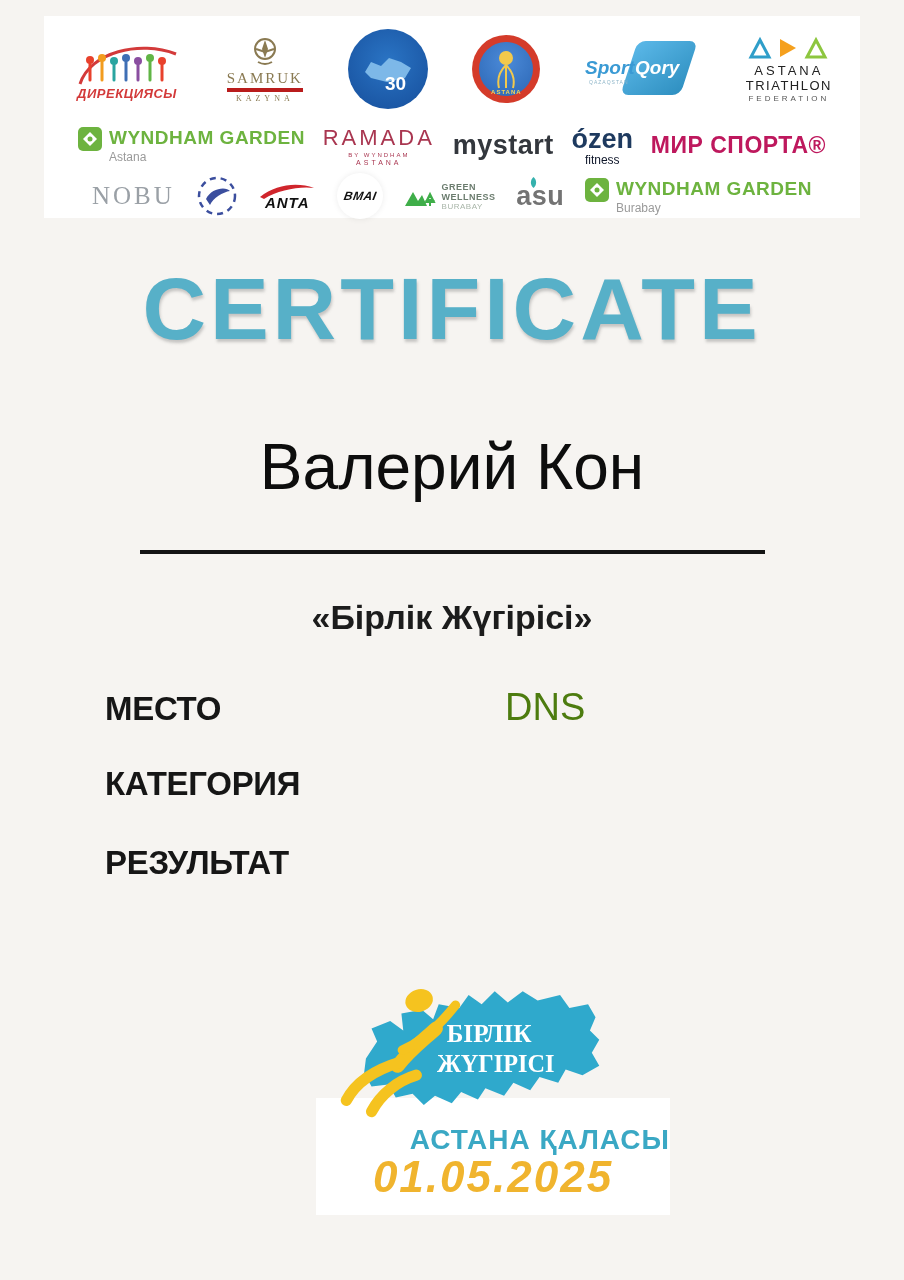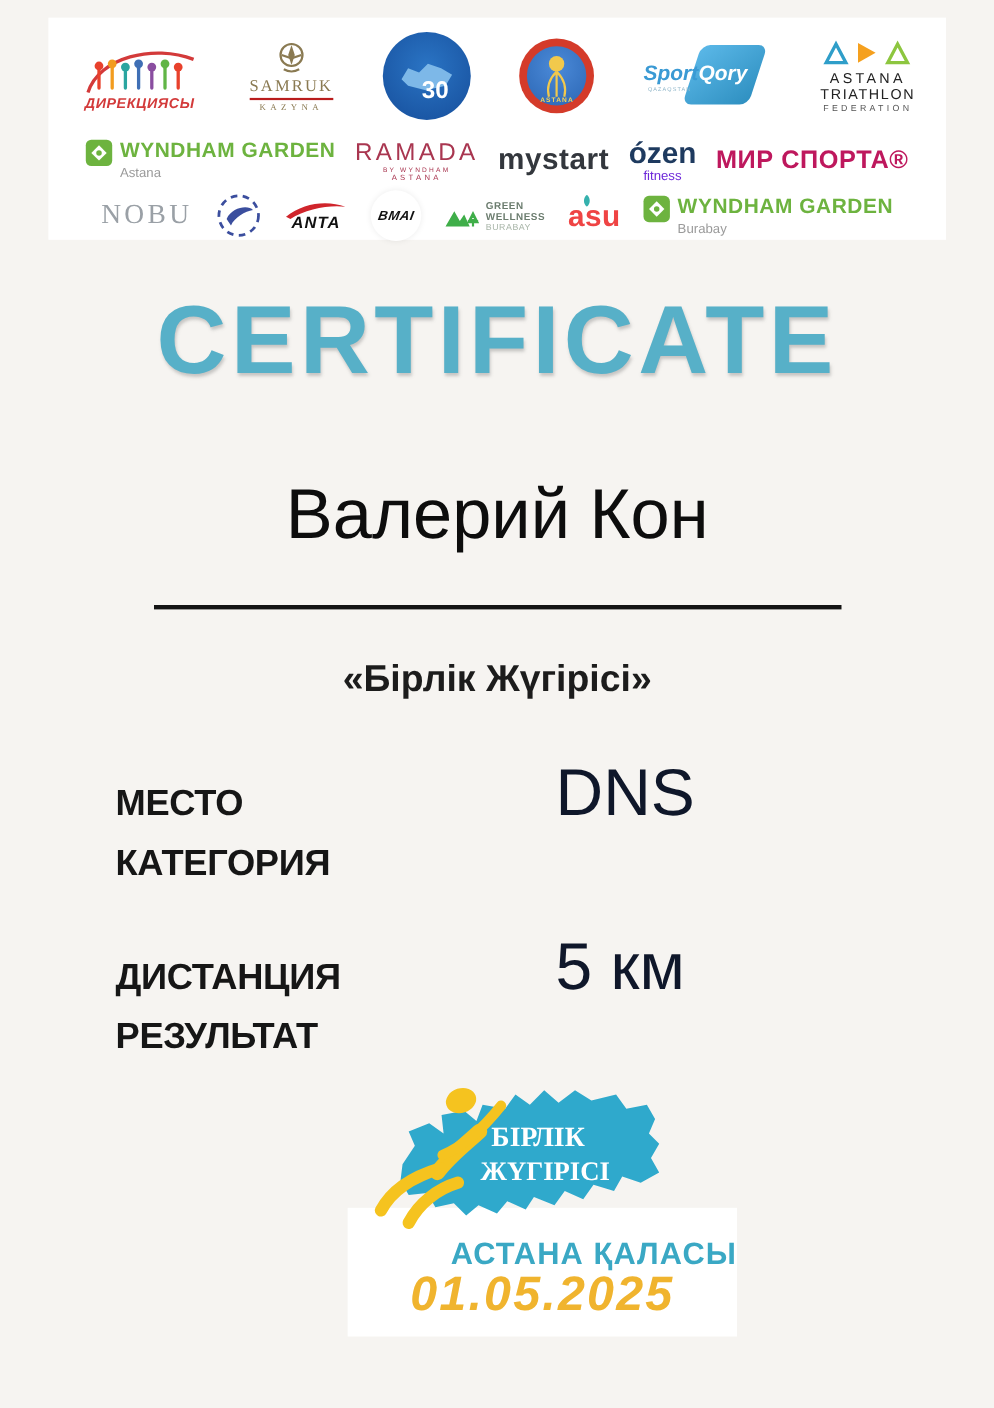--- a/index.html
+++ b/index.html
@@ -16,25 +16,25 @@
   }
   .sp-row{display:flex;align-items:center;justify-content:space-between;}
   .sp-row1{height:94px;padding:6px 28px 0 28px;}
   .sp-row2{height:58px;padding:0 34px;}
   .sp-row3{height:44px;padding:0 48px;}
   .sp-item{display:flex;flex-direction:column;align-items:center;justify-content:center;}
 
   
   .direk-text{color:#d33a3a;font-weight:700;font-style:italic;font-size:13px;letter-spacing:.5px;margin-top:-4px;}
   
-  .samruk-name{font-family:"Liberation Serif",serif;color:#8a7a52;font-size:15px;letter-spacing:2px;border-bottom:2px solid #b91c1c;padding-bottom:1px;}
+  .samruk-name{font-family:"Liberation Serif",serif;color:#8a7a52;font-size:15px;letter-spacing:2px;border-bottom:4px solid #b91c1c;padding-bottom:1px;}
   .samruk-sub{font-family:"Liberation Serif",serif;color:#8a7a52;font-size:8px;letter-spacing:4px;margin-top:2px;}
   
   .ann-wrap{width:80px;height:80px;border-radius:50%;background:radial-gradient(circle at 50% 40%,#2a74c4,#164e9b);position:relative;display:flex;align-items:center;justify-content:center;}
-  .ann-num{position:absolute;bottom:14px;left:16px;right:0;text-align:center;color:#fff;font-weight:700;font-size:22px;}
+  .ann-num{position:absolute;bottom:14px;left:16px;right:0;text-align:center;color:#fff;font-weight:700;font-size:19px;}
   
   .crest{width:68px;height:68px;border-radius:50%;background:#d43b2a;display:flex;align-items:center;justify-content:center;position:relative;}
   .crest-inner{width:54px;height:54px;border-radius:50%;background:radial-gradient(circle at 50% 35%,#4b8ad8,#2b66b4);position:relative;overflow:hidden;}
   .crest-label{position:absolute;bottom:8px;left:0;right:0;text-align:center;font-size:6px;color:#f7d458;font-weight:700;letter-spacing:1px;}
   
   .sq{position:relative;width:116px;height:60px;}
   .sq-shape{position:absolute;left:44px;top:2px;width:60px;height:54px;background:linear-gradient(135deg,#5bb8e8,#2e8fc0);transform:skewX(-18deg);border-radius:8px;}
   .sq-word1{position:absolute;left:0;top:18px;color:#3a9ad4;font-weight:700;font-style:italic;font-size:19px;}
   .sq-word2{position:absolute;left:50px;top:18px;color:#fff;font-weight:700;font-style:italic;font-size:19px;}
   .sq-sub{position:absolute;left:4px;top:40px;color:#8fb6c9;font-size:5px;letter-spacing:1px;}
@@ -48,34 +48,34 @@
   .wyn-col{display:flex;flex-direction:column;align-items:flex-start;}
   .wyn-name{color:#6db33f;font-weight:700;font-size:19px;letter-spacing:.5px;}
   .wyn-sub{color:#9a9a9a;font-size:12px;margin-top:1px;}
   
   .ram-name{color:#a93650;font-size:22px;letter-spacing:3px;font-weight:500;}
   .ram-sub{color:#a93650;font-size:6px;letter-spacing:2px;margin-top:1px;}
   .ram-sub2{color:#a93650;font-size:7px;letter-spacing:3px;margin-top:1px;}
   
   .mystart-name{color:#33373d;font-weight:700;font-size:27px;letter-spacing:.5px;}
   .ozen-name{color:#1e3a5f;font-weight:700;font-size:27px;}
-  .ozen-sub{color:#6d28d9;font-size:12px;margin-top:-2px;}
+  .ozen-sub{color:#0f172a;font-size:12px;margin-top:-2px;}
   .mir-name{color:#be185d;font-weight:700;font-size:23px;letter-spacing:.5px;}
   
   .nobu-name{font-family:"Liberation Serif",serif;color:#9aa0a6;font-size:25px;letter-spacing:3px;}
   .anta{flex-direction:column;align-items:center;}
   .anta-name{color:#111;font-weight:700;font-style:italic;font-size:15px;letter-spacing:1px;margin-top:-6px;}
   .bmai-badge{width:46px;height:46px;border-radius:50%;background:#fff;box-shadow:0 0 6px rgba(0,0,0,.08);display:flex;align-items:center;justify-content:center;}
   .bmai-name{font-weight:700;font-style:italic;font-size:12px;transform:skewX(-10deg);letter-spacing:.5px;}
   .gw{flex-direction:row;}
   .gw-col{display:flex;flex-direction:column;align-items:flex-start;margin-left:6px;}
   .gw-l1,.gw-l2{font-size:9px;font-weight:700;color:#6b7c6e;letter-spacing:.5px;line-height:10px;}
   .gw-l3{font-size:8px;color:#a8b5a8;letter-spacing:.5px;line-height:9px;}
   .asu{position:relative;}
-  .asu-name{color:#ef4444;font-weight:700;font-size:27px;letter-spacing:.5px;}
+  .asu-name{color:#737373;font-weight:700;font-size:27px;letter-spacing:.5px;}
   .asu-accent{position:absolute;left:13px;top:-4px;}
 
   
   .title{
     position:absolute;top:258px;left:0;width:100%;text-align:center;
     font-size:88px;font-weight:700;letter-spacing:4px;color:#57b0c8;
     text-shadow:1px 3px 3px rgba(110,110,110,.35);
   }
   .participant{
     position:absolute;top:430px;left:0;width:100%;text-align:center;
@@ -86,21 +86,21 @@
   }
   .event-name{
     position:absolute;top:598px;left:0;width:100%;text-align:center;
     font-size:34px;font-weight:700;color:#1c1c1c;
   }
   .fields{
     position:absolute;top:686px;left:105px;width:700px;
   }
   .field-row{display:flex;align-items:baseline;height:79px;}
   .field-label{width:400px;font-size:33px;font-weight:700;color:#161616;letter-spacing:-.3px;}
-  .field-value{font-size:60px;font-weight:400;color:#0f172a;}
+  .field-value{font-size:38px;font-weight:400;color:#4d7c0f;}
 
   
   .white-panel{position:absolute;left:316px;top:1098px;width:354px;height:117px;background:#ffffff;}
   .logo-wrap{position:absolute;left:318px;top:980px;width:290px;height:140px;text-align:center;}
   .logo-svg{width:290px;height:140px;display:block;}
   .logo-text{font-family:"Liberation Serif",serif;font-weight:700;fill:#ffffff;}
   .footer-city{
     position:absolute;left:316px;top:1124px;width:354px;text-align:right;
     font-size:28px;font-weight:700;color:#3aa8c4;letter-spacing:1px;
   }
@@ -297,24 +297,20 @@
 
 <div class="fields">
   <div class="field-row">
     <span class="field-label">МЕСТО</span>
     <span class="field-value">DNS</span>
   </div>
   <div class="field-row">
     <span class="field-label">КАТЕГОРИЯ</span>
   </div>
   <div class="field-row">
-    <span class="field-label">ДИСТАНЦИЯ</span>
-    <span class="field-value">5 км</span>
-  </div>
-  <div class="field-row">
     <span class="field-label">РЕЗУЛЬТАТ</span>
     <span class="field-value"></span>
   </div>
 </div>
 
 <div class="white-panel"></div>
 
 <div class="logo-wrap">
   <svg class="logo-svg" viewBox="0 0 300 150">
     <path fill="#2fa9cc" d="M46,84 L58,66 L52,52 L72,44 L86,54 L84,36 L106,32 L118,42 L124,26 L146,30 L156,16 L170,26 L184,12 L198,24 L214,12 L230,22 L254,16 L264,30 L284,26 L292,40 L286,54 L296,64 L288,78 L296,92 L278,102 L260,96 L252,110 L232,104 L222,118 L204,110 L194,124 L174,116 L166,128 L148,120 L138,132 L120,124 L108,134 L96,122 L78,126 L70,112 L52,114 L44,100 Z"></path>

